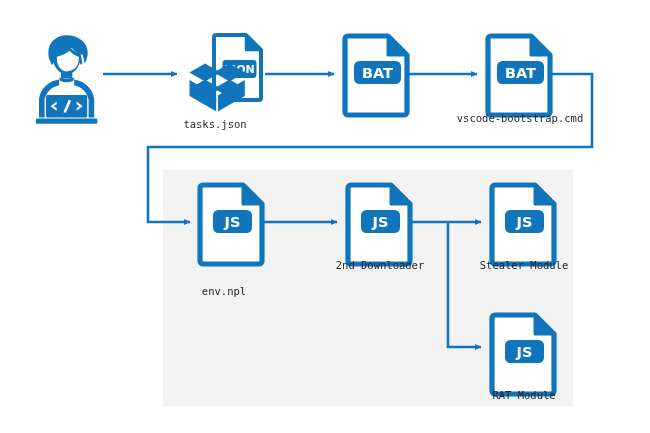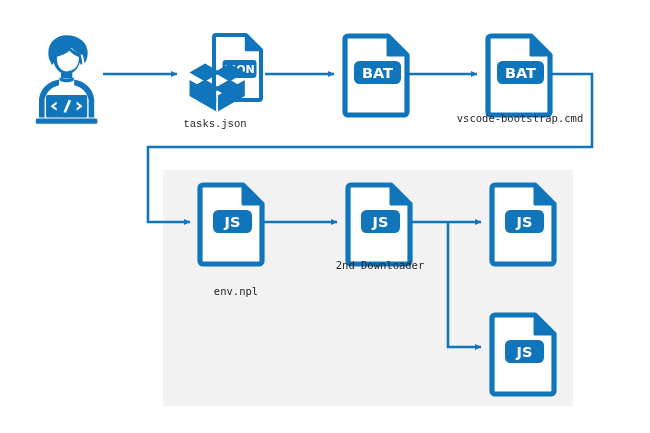--- a/index.html
+++ b/index.html
@@ -181,25 +181,27 @@
 
     <g transform="translate(492,312)">
       <g>
         <use href="#file-sheet"></use>
         <rect x="13" y="28" width="39" height="23" rx="5.4" fill="#1175bb"></rect>
         <text x="32.5" y="45" text-anchor="middle" font-family="DejaVu Sans, Liberation Sans, sans-serif" font-size="14.5" font-weight="bold" fill="#ffffff">JS</text>
       </g>
     </g>
   </svg>
 
-  <div class="node-label" style="left:155px; top:118px; width:120px;font-family:Liberation Mono, monospace;">tasks.json</div>
+  <div class="node-label" style="left:155px; top:118px; width:120px;">tasks.json</div>
 
   <div class="node-label" style="left:440px; top:112px; width:160px;">vscode-bootstrap.cmd</div>
 
-  <div class="node-label" style="left:156px; top:259px; width:160px;">
+  <div class="node-label" style="left:144px; top:259px; width:160px;">
     <div>env.npl</div>
   </div>
 
   <div class="node-label" style="left:320px; top:259px; width:120px;">2nd Downloader</div>
 
-
+  <div class="node-label" style="left:464px; top:259px; width:120px;">Stealer Module</div>
+
+  <div class="node-label" style="left:464px; top:389px; width:120px;">RAT Module</div>
 
 </div>
 
 </body></html>

